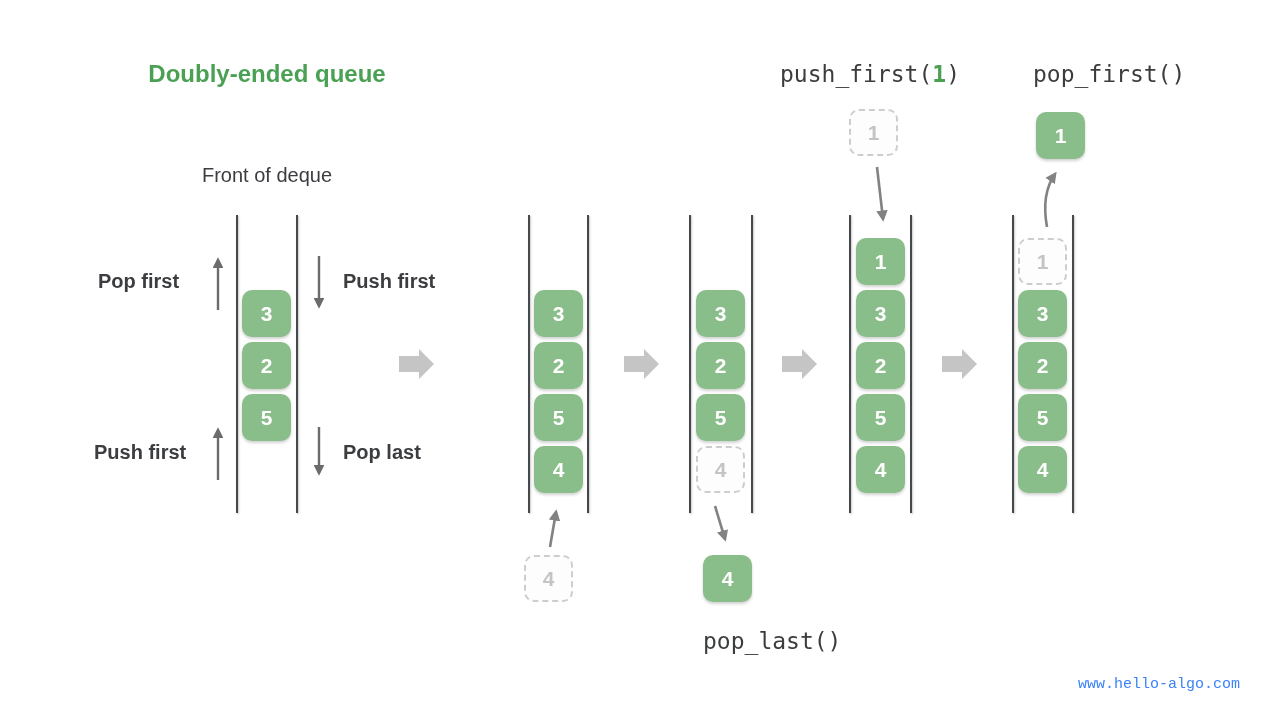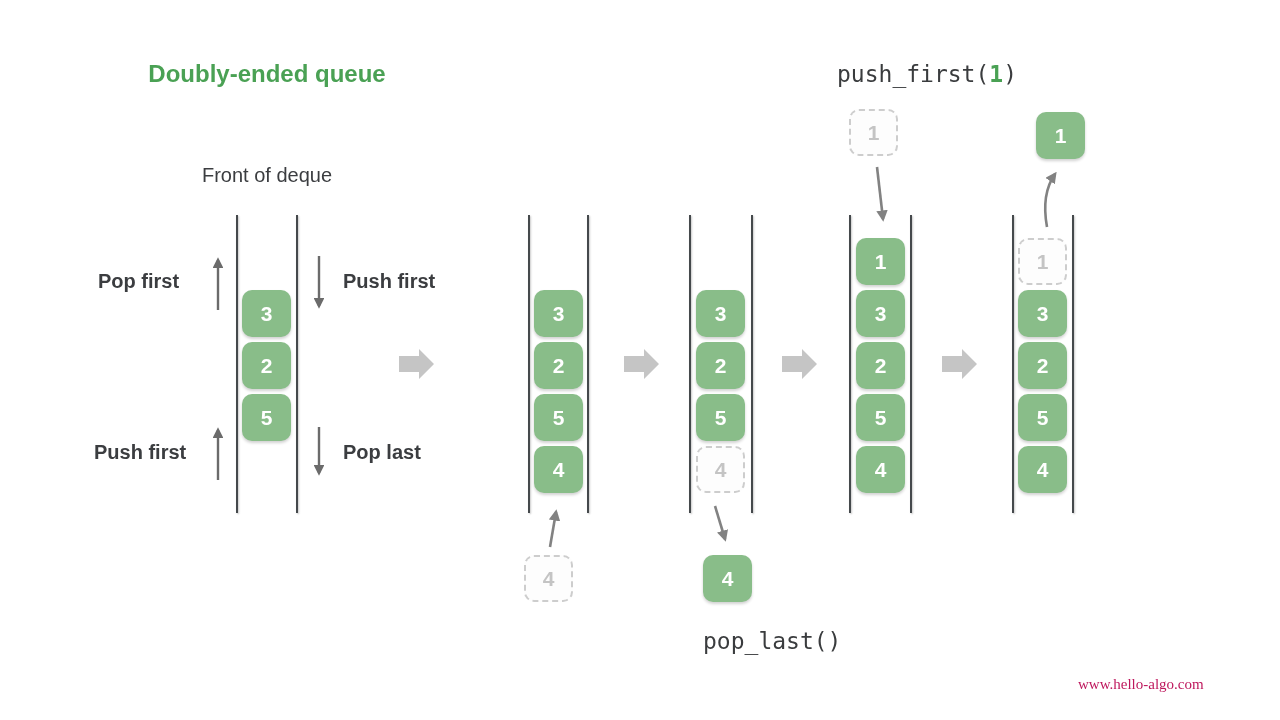--- a/index.html
+++ b/index.html
@@ -13,22 +13,22 @@
         box-shadow:1px 1px 2px rgba(0,0,0,.22);}
   .cell{position:absolute;width:49px;height:47px;border-radius:10px;background:#89bd89;
         color:#ffffff;font-size:21px;font-weight:bold;display:flex;align-items:center;
         justify-content:center;box-shadow:0 2px 3px rgba(0,0,0,.18);}
   .ghost{background:#fdfdfd;border:2px dashed #cdcdcd;color:#c4c4c4;box-shadow:none;
          width:45px;height:43px;}
   .code{position:absolute;font-family:"DejaVu Sans Mono","Liberation Mono",monospace;
         font-size:23px;color:#3a3c3e;white-space:nowrap;}
   .code .arg{color:#4aa154;font-weight:bold;}
   .watermark{position:absolute;left:1078px;top:676px;
-             font-family:Liberation Serif, serif;
-             font-size:15px;color:#be185d;}
+             font-family:Liberation Mono, monospace;
+             font-size:15px;color:#3b82f6;}
   svg.overlay{position:absolute;left:0;top:0;pointer-events:none;}
 </style>
 </head>
 <body>
 
 <div id="canvas">
 
   <div class="title">
     <div>Doubly-ended queue</div>
   </div>
@@ -74,21 +74,22 @@
   <div class="cell" style="left:856px;top:446px">4</div>
   <div class="cell ghost" style="left:849px;top:109px">1</div>
 
   <div class="cell ghost" style="left:1018px;top:238px">1</div>
   <div class="cell" style="left:1018px;top:290px">3</div>
   <div class="cell" style="left:1018px;top:342px">2</div>
   <div class="cell" style="left:1018px;top:394px">5</div>
   <div class="cell" style="left:1018px;top:446px">4</div>
   <div class="cell" style="left:1036px;top:112px">1</div>
 
-  <div class="code" style="left:837px;top:61px"><span>push_first(</span><span class="arg">1</span><span>)</span></div>
+  <div class="code" style="left:780px;top:61px"><span>push_first(</span><span class="arg">1</span><span>)</span></div>
+  <div class="code" style="left:1033px;top:61px">pop_first()</div>
   <div class="code" style="left:703px;top:628px">pop_last()</div>
 
   <div class="watermark">www.hello-algo.com</div>
 
   <svg class="overlay" width="1280" height="720" viewBox="0 0 1280 720">
     <defs>
       <marker id="ah-dark" viewBox="0 0 10 10" refX="7.5" refY="5" markerWidth="4.4" markerHeight="4.4" orient="auto-start-reverse">
         <path d="M0,0 L10,5 L0,10 z" fill="#6b6b6b"></path>
       </marker>
       <marker id="ah-mid" viewBox="0 0 10 10" refX="7.5" refY="5" markerWidth="4.4" markerHeight="4.4" orient="auto-start-reverse">

